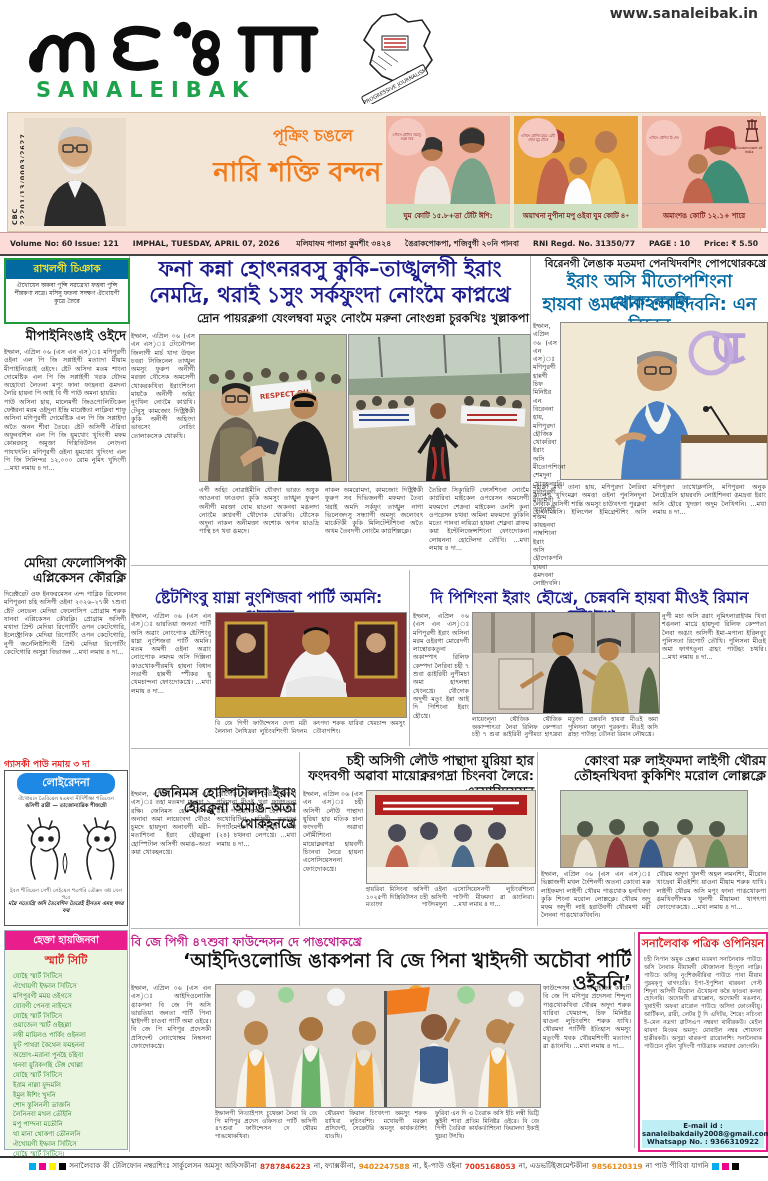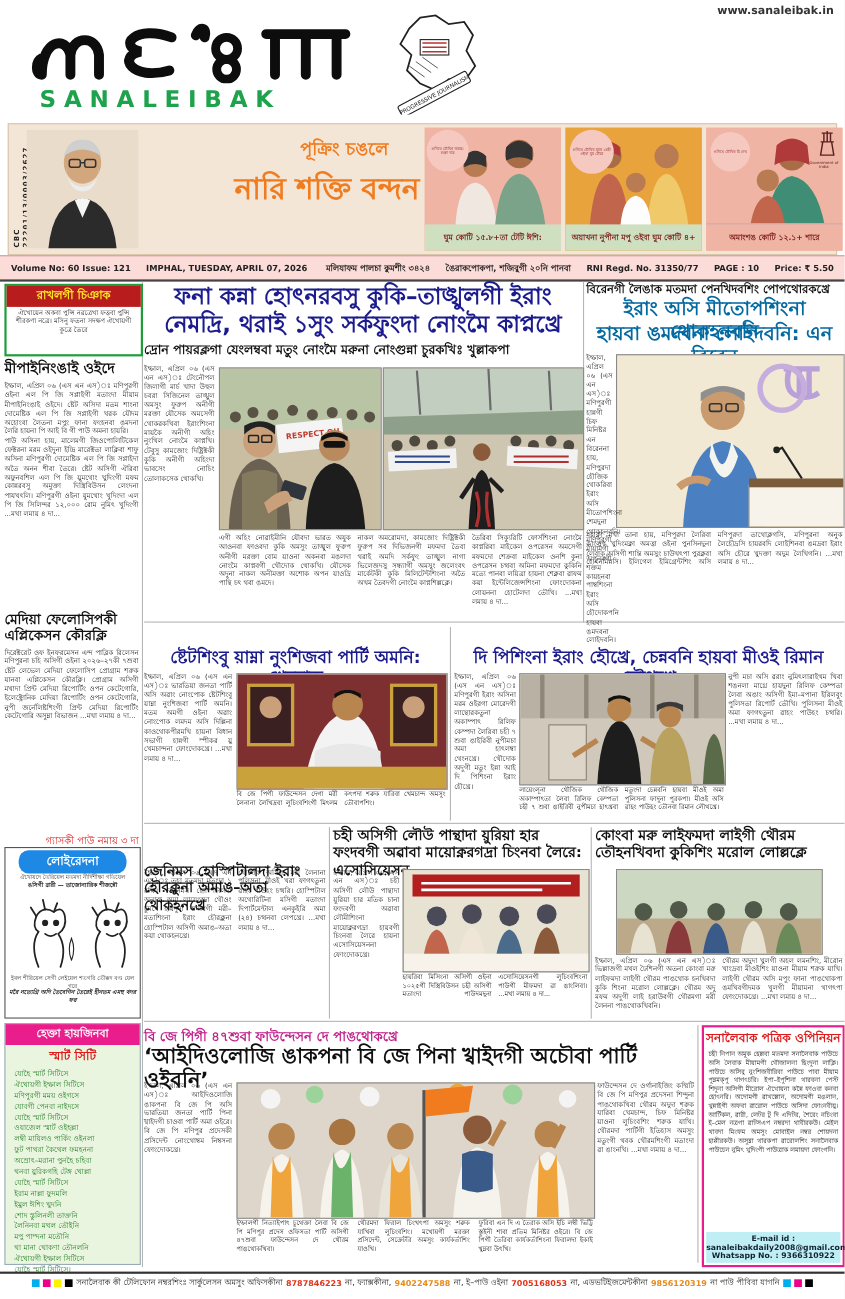--- a/index.html
+++ b/index.html
@@ -5,68 +5,68 @@
   html,body{margin:0;padding:0;background:#e9e9e9;}
   .page{position:relative;width:768px;height:1181px;margin:0 auto;background:#ffffff;
         font-family:"DejaVu Sans",sans-serif;overflow:hidden;}
   .abs{position:absolute;}
   .c{text-align:center;}
   .body-txt{font-size:6.3px;line-height:1.32;color:#1b1b1b;text-align:justify;}
   .cap-txt{font-size:5.9px;line-height:1.3;color:#111;text-align:justify;}
   .cols2{column-count:2;column-gap:6px;}
   .hl-blue{color:#1b1b8e;font-weight:bold;text-align:center;line-height:1.14;}
   .hl-red{color:#0369a1;font-weight:bold;text-align:center;line-height:1.18;}
-  .hl-black{color:#101010;font-weight:bold;text-align:left;line-height:1.18;}
+  .hl-black{color:#101010;font-weight:bold;text-align:right;line-height:1.18;}
   .rule-v{position:absolute;width:1px;background:#b5b5b5;}
   .rule-h{position:absolute;height:1px;background:#b5b5b5;}
   .photo{position:absolute;overflow:hidden;border:1px solid #8a8a8a;background:#cfcabc;}
   .masthead-latin{color:#1ea24b;font-weight:bold;letter-spacing:7px;font-size:21px;}
   .masthead-bn{color:#ef4338;font-weight:bold;font-size:50px;line-height:1;}
   .adbanner{position:absolute;left:7px;right:7px;top:112px;height:118px;background:#f4e6d6;border:1px solid #d9c4a8;}
   .ad-orange1{color:#f07c1f;font-weight:bold;font-size:16px;}
   .ad-orange2{color:#f07c1f;font-weight:bold;font-size:27px;}
   .panel{position:absolute;top:3px;height:112px;overflow:hidden;}
   .panel-cap{position:absolute;left:0;right:0;bottom:0;height:24px;font-size:7px;font-weight:bold;
              color:#7a1d1d;display:flex;align-items:center;justify-content:center;text-align:center;line-height:1.15;padding:0 2px;}
   .bubble{position:absolute;background:#f6c9c0;border-radius:50%;color:#8a2020;font-size:3.4px;
           display:flex;align-items:center;justify-content:center;text-align:center;line-height:1.2;padding:2px;}
   .infobar{position:absolute;left:0;right:0;top:232px;height:21px;background:#fbdcd8;border-top:1px solid #c99;
            border-bottom:2px solid #444;display:flex;align-items:center;gap:14px;padding:0 10px;
            font-size:7.6px;font-weight:bold;color:#222;justify-content:space-between;}
   .greenbox{position:absolute;border:2px solid #1f9d3a;background:#fff;}
-  .greenbox .hd{background:#b91c1c;color:#ffe928;font-weight:bold;font-size:10.5px;text-align:center;padding:1px 0;}
+  .greenbox .hd{background:#0369a1;color:#ffe928;font-weight:bold;font-size:10.5px;text-align:center;padding:1px 0;}
   .greenbox .bd{font-size:6px;line-height:1.35;padding:2px 3px;text-align:center;color:#222;}
   .kicker-mag{color:#c0218c;font-weight:bold;font-size:12px;}
   .opinion{position:absolute;border:2px solid #e91e8c;background:#fff;}
   .opinion .hd{color:#e01a1a;font-weight:bold;font-size:11px;text-align:center;padding:1px 0 2px;}
   .opinion .bd{font-size:5.8px;line-height:1.36;text-align:justify;padding:0 4px;color:#222;}
   .opinion .contact{position:absolute;left:2px;right:2px;bottom:2px;background:#bfeef5;text-align:center;
                     font-size:7px;font-weight:bold;color:#123;padding:2px 0;}
   .footer{position:absolute;left:0;right:0;top:1156px;height:16px;display:flex;align-items:center;
           justify-content:center;gap:3px;font-size:7.3px;color:#222;border-top:2px solid #333;}
   .sq{display:inline-block;width:7px;height:7px;}
   .poem{position:absolute;background:#eaf5e0;border:1px solid #9ab;}
   .poem .hd{background:#e91e8c;color:#fff;font-weight:bold;font-size:10px;text-align:center;padding:1px 0;}
   .poem .ttl{color:#e01a1a;font-weight:bold;font-size:11px;text-align:center;margin:2px 0 1px;}
   .poem .lines{white-space:pre-line;color:#1d7a1d;font-size:6.6px;line-height:1.5;padding:0 8px;}
   .cartoon{position:absolute;border:1px solid #555;background:#fff;}
   .cartoon .pill{margin:2px auto 1px;width:80%;background:#1e88e5;color:#fff;font-weight:bold;
                  font-size:11px;text-align:center;border-radius:9px;padding:1px 0;}
   .cartoon .sm{font-size:5.2px;line-height:1.3;text-align:center;color:#333;padding:0 3px;}
   .cartoon .smb{font-size:5.4px;line-height:1.3;text-align:center;color:#111;font-weight:bold;padding:0 3px;}
-  .gasline{color:#e01a1a;font-weight:normal;font-size:9px;text-align:right;}
+  .gasline{color:#e01a1a;font-weight:bold;font-size:9px;text-align:left;}
   .vert-cbc{writing-mode:vertical-rl;transform:rotate(180deg);font-size:6.4px;font-weight:bold;color:#222;letter-spacing:1px;}
 </style>
 </head>
 <body>
 
 <div class="page">
 
   <div class="abs" style="left:0;top:0;width:768px;height:110px;">
-    <div class="abs" style="right:10px;top:5px;font-size:10px;font-weight:bold;color:#333;">www.sanaleibak.in</div>
+    <div class="abs" style="right:10px;top:5px;font-size:14px;font-weight:bold;color:#333;">www.sanaleibak.in</div>
 
     <svg class="abs" style="left:28px;top:16px;" width="320" height="60" viewBox="0 0 320 60">
       <g fill="none" stroke="#0d0d0d" stroke-width="9" stroke-linecap="round">
         <path d="M10,52 C4,52 4,40 10,37 M10,52 C10,20 32,16 36,34 L36,52 M36,34 C38,16 60,16 62,34 L62,52"></path>
         <path d="M128,18 C96,6 78,26 100,31 C78,35 92,58 126,48"></path>
         <path d="M150,16 C153,7 161,9 158,18"></path>
         <circle cx="178" cy="28" r="10" stroke-width="8"></circle>
         <circle cx="178" cy="47" r="9" stroke-width="8"></circle>
         <path d="M222,15 L222,52 M250,15 L250,52 M278,15 L278,52 M214,15 L286,15"></path>
       </g>
@@ -111,21 +111,21 @@
           <path d="M28,90 Q30,52 46,50 Q62,52 66,90Z" fill="#efe7e0"></path>
         <circle cx="86" cy="24" r="13" fill="#a86c46"></circle>
           <path d="M64,90 Q68,44 86,42 Q104,44 110,90Z" fill="#7ba389"></path>
         <path d="M74,18 Q86,6 98,18 L98,30 Q86,24 74,30Z" fill="#333"></path>
         <path d="M36,26 Q46,16 56,26 L56,36 Q46,30 36,36Z" fill="#333"></path>
       </svg>
       <div class="bubble" style="left:2px;top:2px;width:34px;height:34px;">ঙসিখে যৌখিব অমসুং শুক্লা দরে</div>
       <div class="panel-cap" style="background:#cfe0c0;">ঘুম কোটি ১৫.৮+তা টেটি ঈশি:</div>
     </div>
 
-    <div class="panel" style="left:506px;width:124px;background:#e8a33c;">
+    <div class="panel" style="left:506px;width:124px;background:#e8a33c;font-family:Liberation Serif, serif;">
       <svg width="124" height="90" viewBox="0 0 124 90">
         <rect width="124" height="90" fill="#e8a33c"></rect>
         <circle cx="40" cy="26" r="11" fill="#a86c46"></circle>
           <path d="M22,90 Q26,44 40,42 Q54,44 58,90Z" fill="#c2654d"></path>
         <path d="M30,18 Q40,8 50,18 L50,26 Q40,20 30,26Z" fill="#b03a3a"></path>
         <circle cx="92" cy="26" r="11" fill="#b97c52"></circle>
           <path d="M74,90 Q78,44 92,42 Q106,44 112,90Z" fill="#f0c96a"></path>
         <circle cx="64" cy="50" r="9" fill="#b97c52"></circle>
           <path d="M50,90 Q52,64 64,62 Q76,64 78,90Z" fill="#fdfdfd"></path>
       </svg>

